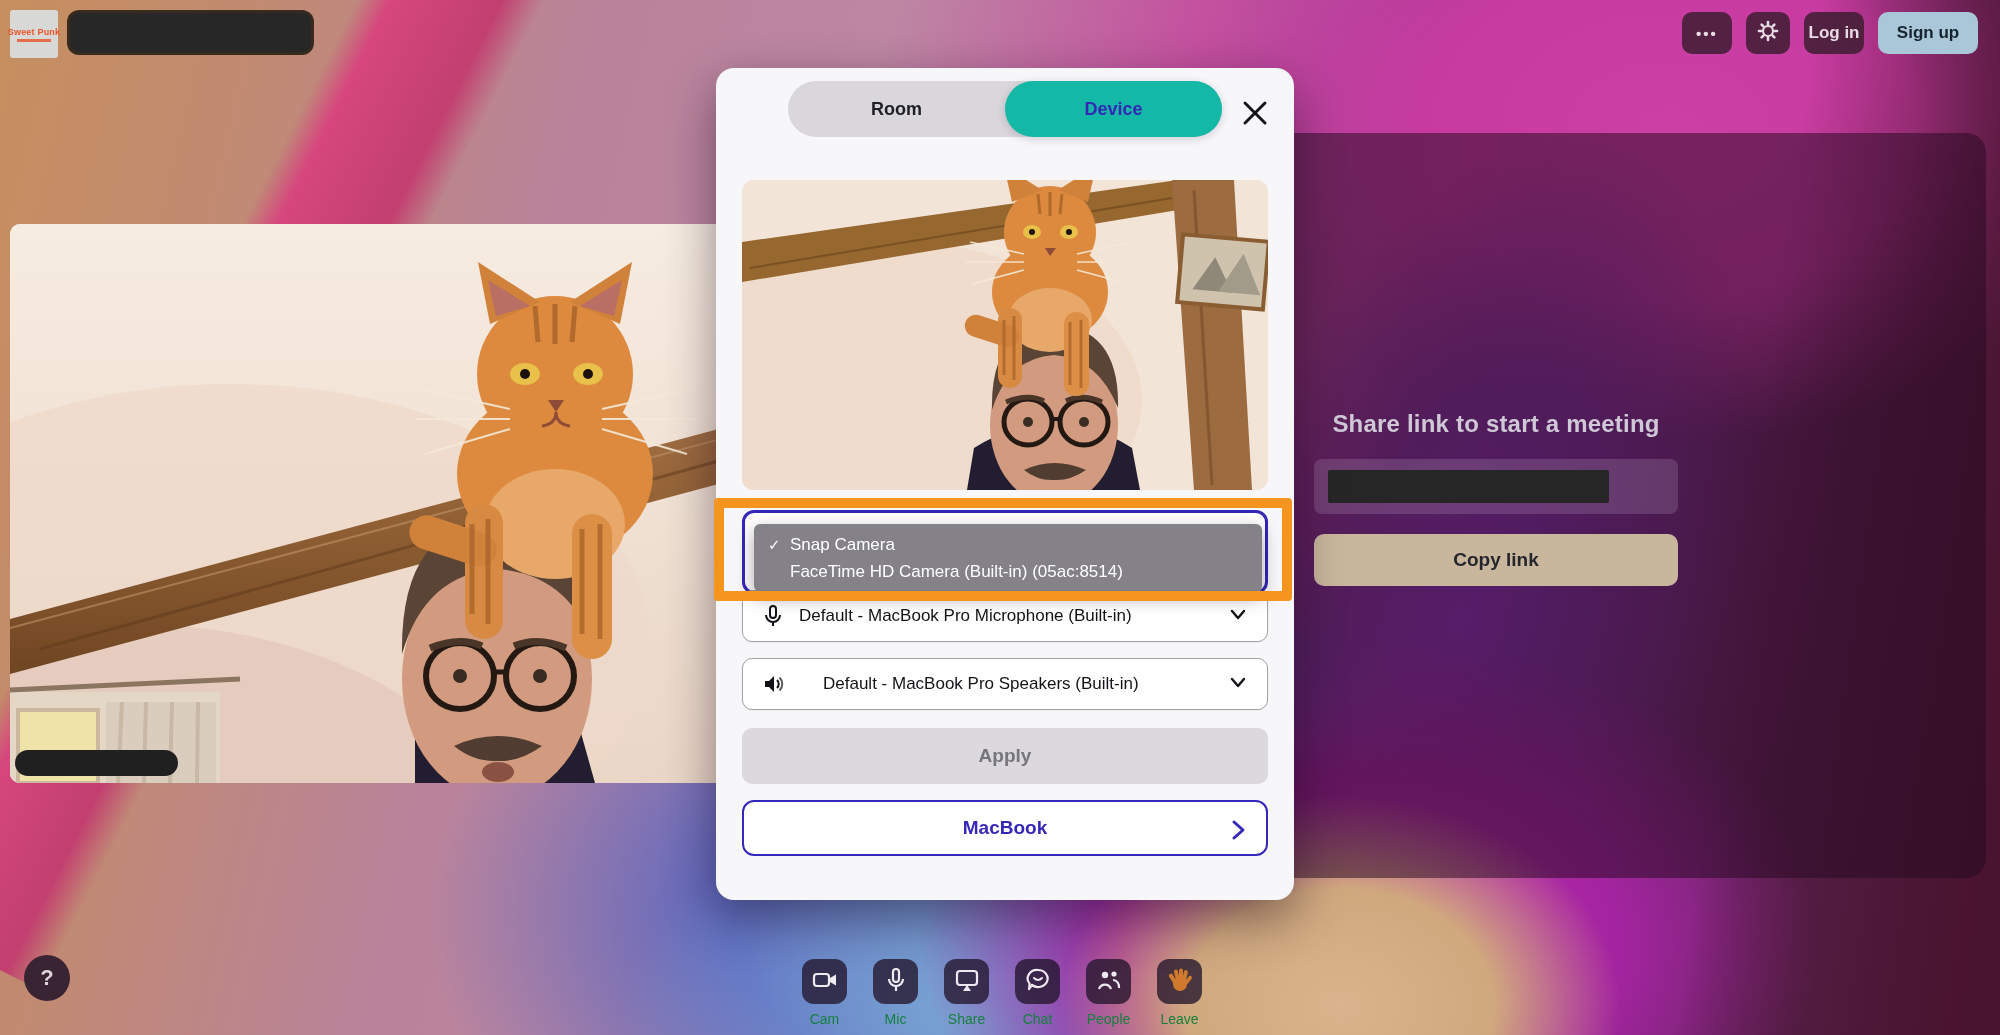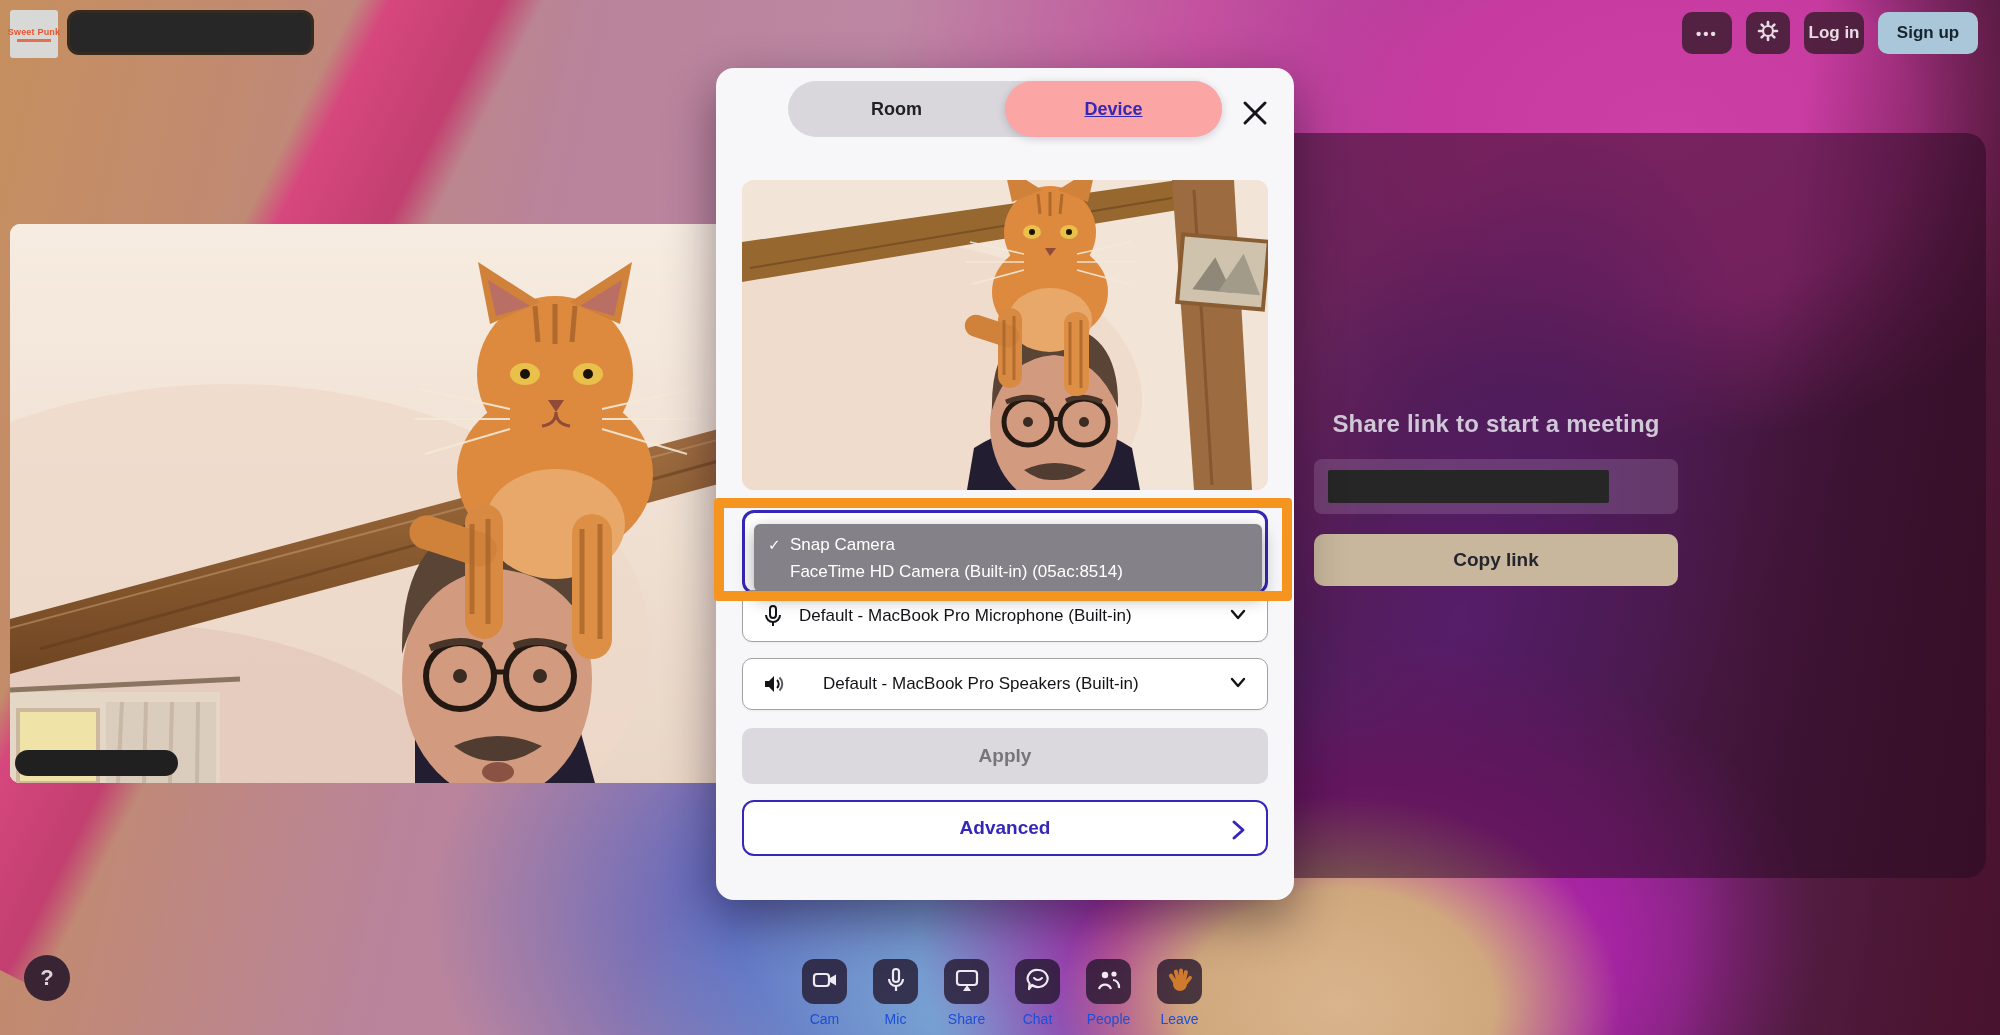--- a/index.html
+++ b/index.html
@@ -67,21 +67,21 @@
   .selfview-pill{ position:absolute; left:15px; top:750px; width:163px; height:26px;
     background:#202020; border-radius:13px; z-index:7;}
 
   
   .dialog{ position:absolute; left:716px; top:68px; width:578px; height:832px;
     background:#f7f6f8; border-radius:18px; box-shadow:0 18px 50px rgba(20,5,25,.45); z-index:20;}
   .tabbar{ position:absolute; left:72px; top:13px; width:434px; height:56px;
     background:#d9d7db; border-radius:28px; display:flex;justify-content:flex-end;}
   .tab{ flex:1; display:flex; align-items:center; justify-content:center; font-size:18px;
     font-weight:700; color:#1f1f26; cursor:pointer; border-radius:28px;}
-  .tab.active{ background:#fca5a5; color:#3527b8; box-shadow:0 2px 8px rgba(30,20,60,.18);text-decoration:underline;}
+  .tab.active{ background:#14b8a6; color:#3527b8; box-shadow:0 2px 8px rgba(30,20,60,.18);}
   .close-x{ position:absolute; right:24px; top:30px; width:30px; height:30px; cursor:pointer;}
 
   .preview{ position:absolute; left:26px; top:112px; width:526px; height:310px;
     border-radius:12px; overflow:hidden; background:#f1e2d6;}
 
   .cam-select{ position:absolute; left:26px; top:442px; width:526px; height:84px;
     background:#ffffff; border:3px solid #3527b8; border-radius:12px;}
 
   .row-select{ position:absolute; left:26px; width:526px; height:52px; background:#ffffff;
     border:1px solid #a3a3a3; border-radius:10px; display:flex; align-items:center;
@@ -109,21 +109,21 @@
 
   
   .annotation{ position:absolute; left:714px; top:498px; width:578px; height:103px;
     border:10px solid #f5941e; border-radius:4px; z-index:50; pointer-events:none;}
 
   
   .toolbar{ position:absolute; left:802px; top:959px; display:flex; gap:26px; z-index:9;}
   .tool{ width:45px; display:flex; flex-direction:column; align-items:center; cursor:pointer;}
   .tool-btn{ width:45px; height:45px; border-radius:12px; background:rgba(35,22,44,.78);
     display:flex; align-items:center; justify-content:center;}
-  .tool-label{ margin-top:7px; font-size:14px; color:#1d4ed8;}
+  .tool-label{ margin-top:7px; font-size:14px; color:#15803d;}
 
   .help-btn{ position:absolute; left:24px; top:955px; width:46px; height:46px; border-radius:50%;
     background:#392433; color:#ddd3da; display:flex; align-items:center; justify-content:center;
     font-size:22px; font-weight:700; z-index:9; cursor:pointer;}
 </style>
 </head>
 <body>
 
 <div class="bg">
   <div class="bg-base"></div>
@@ -372,21 +372,21 @@
     <span>
       <svg width="22" height="22" viewBox="0 0 22 22">
         <polyline points="5,8 11,15 17,8" fill="none" stroke="#141418" stroke-width="2.4" stroke-linecap="round" stroke-linejoin="round"></polyline>
       </svg>
     </span>
   </div>
 
   <div class="apply-btn">Apply</div>
 
   <div class="adv-btn">
-    <span>Advanced</span>
+    <span>MacBook</span>
     <svg width="20" height="24" viewBox="0 0 20 24">
       <polyline points="6,4 15,12 6,20" fill="none" stroke="#3527b8" stroke-width="3" stroke-linecap="round" stroke-linejoin="round"></polyline>
     </svg>
   </div>
 </div>
 
 <div class="popup">
   <div class="popup-row">
     <span class="popup-check">✓</span>
     <span>Snap Camera</span>

